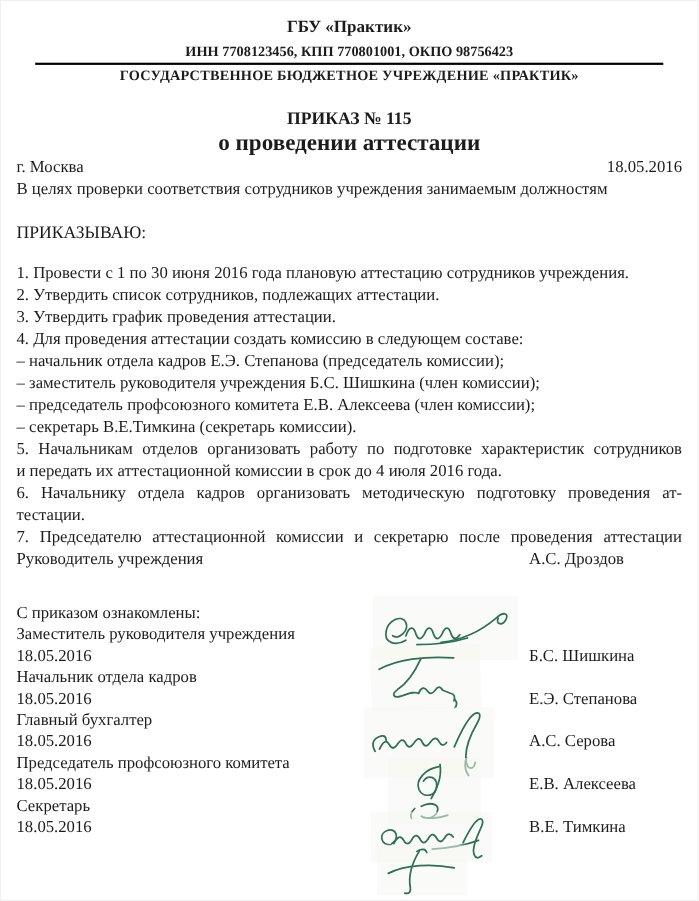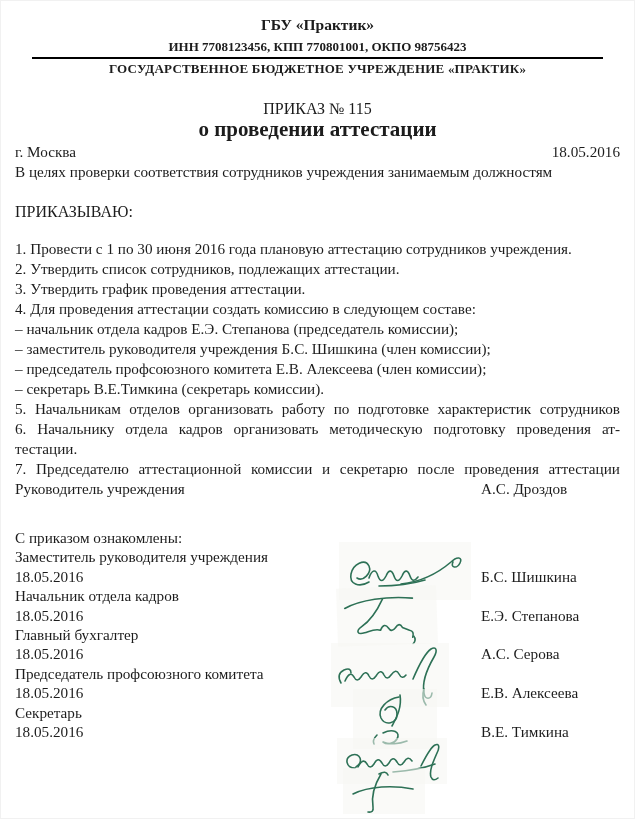--- a/index.html
+++ b/index.html
@@ -8,21 +8,21 @@
     padding:12px 14px;overflow:hidden;background:#fff;
     border:1px solid #f1f1f1;
     font-family:"Liberation Serif","DejaVu Serif",serif;
     color:#1c1c1c;
   }
   .center{text-align:center;}
   .org-name{font-size:15.5px;font-weight:bold;line-height:20px;margin-top:2px;}
   .org-req{font-size:13px;font-weight:bold;line-height:16px;margin-top:4px;}
   .rule{border:0;border-top:2px solid #000;margin:2px 17px 0 17px;}
   .org-full{font-size:13px;font-weight:bold;line-height:16px;margin-top:2px;letter-spacing:.2px;}
-  .order-no{font-size:16px;font-weight:normal;line-height:20px;margin-top:22px;}
+  .order-no{font-size:16px;font-weight:bold;line-height:20px;margin-top:22px;}
   .order-subject{font-size:21px;font-weight:bold;line-height:20px;}
   .meta{display:flex;justify-content:space-between;font-size:15.2px;line-height:20px;margin-top:3px;align-items:flex-end;}
   .preamble{font-size:15.2px;line-height:20px;white-space:nowrap;}
   .decree{font-size:16px;line-height:20px;margin-top:20px;}
   .order-lines{margin-top:17px;font-size:15.2px;line-height:20px;}
   .oline{white-space:nowrap;}
   .oline.justified{white-space:normal;text-align:justify;text-align-last:justify;}
   .sign-row{position:relative;font-size:15.2px;line-height:20px;white-space:nowrap;}
   .name-col{position:absolute;left:466px;top:0;white-space:nowrap;}
   .ack{font-size:15.2px;line-height:19.4px;margin-top:29px;}
@@ -71,20 +71,21 @@
 
   <div class="oline">– заместитель руководителя учреждения Б.С. Шишкина (член комиссии);</div>
 
 
   <div class="oline">– председатель профсоюзного комитета Е.В. Алексеева (член комиссии);</div>
 
   <div class="oline">– секретарь В.Е.Тимкина (секретарь комиссии).</div>
 
   <div class="oline justified">5. Начальникам отделов организовать работу по подготовке характеристик сотрудников</div>
 
+  <div class="oline">и передать их аттестационной комиссии в срок до 4 июля 2016 года.</div>
 
   <div class="oline justified">6. Начальнику отдела кадров организовать методическую подготовку проведения ат-</div>
 
   <div class="oline">тестации.</div>
 
   <div class="oline justified">7. Председателю аттестационной комиссии и секретарю после проведения аттестации</div>
 
 </div>
 
   <div class="sign-row">

